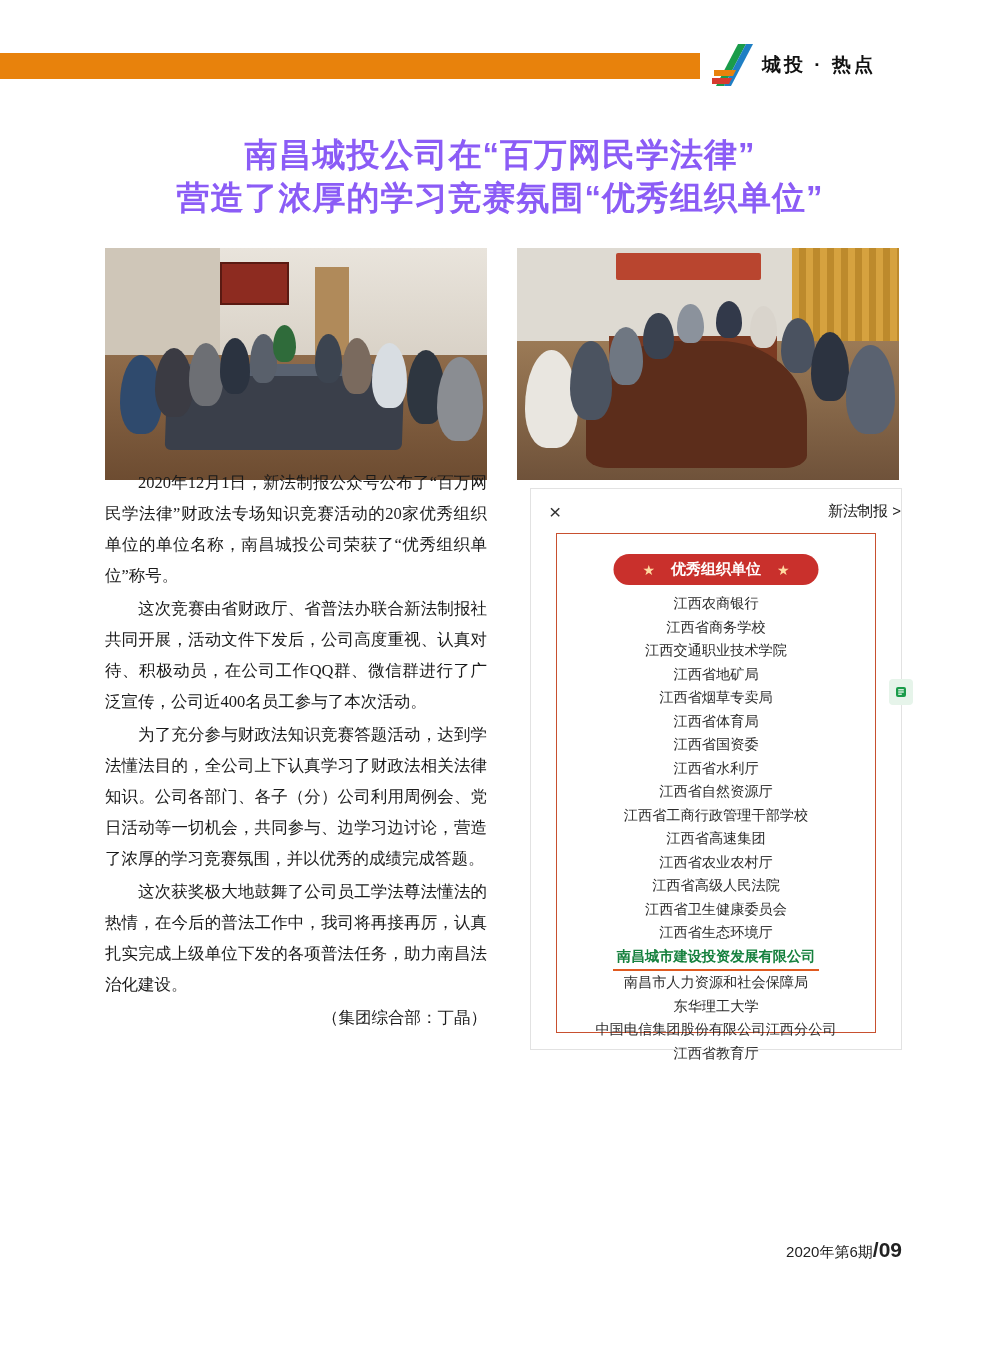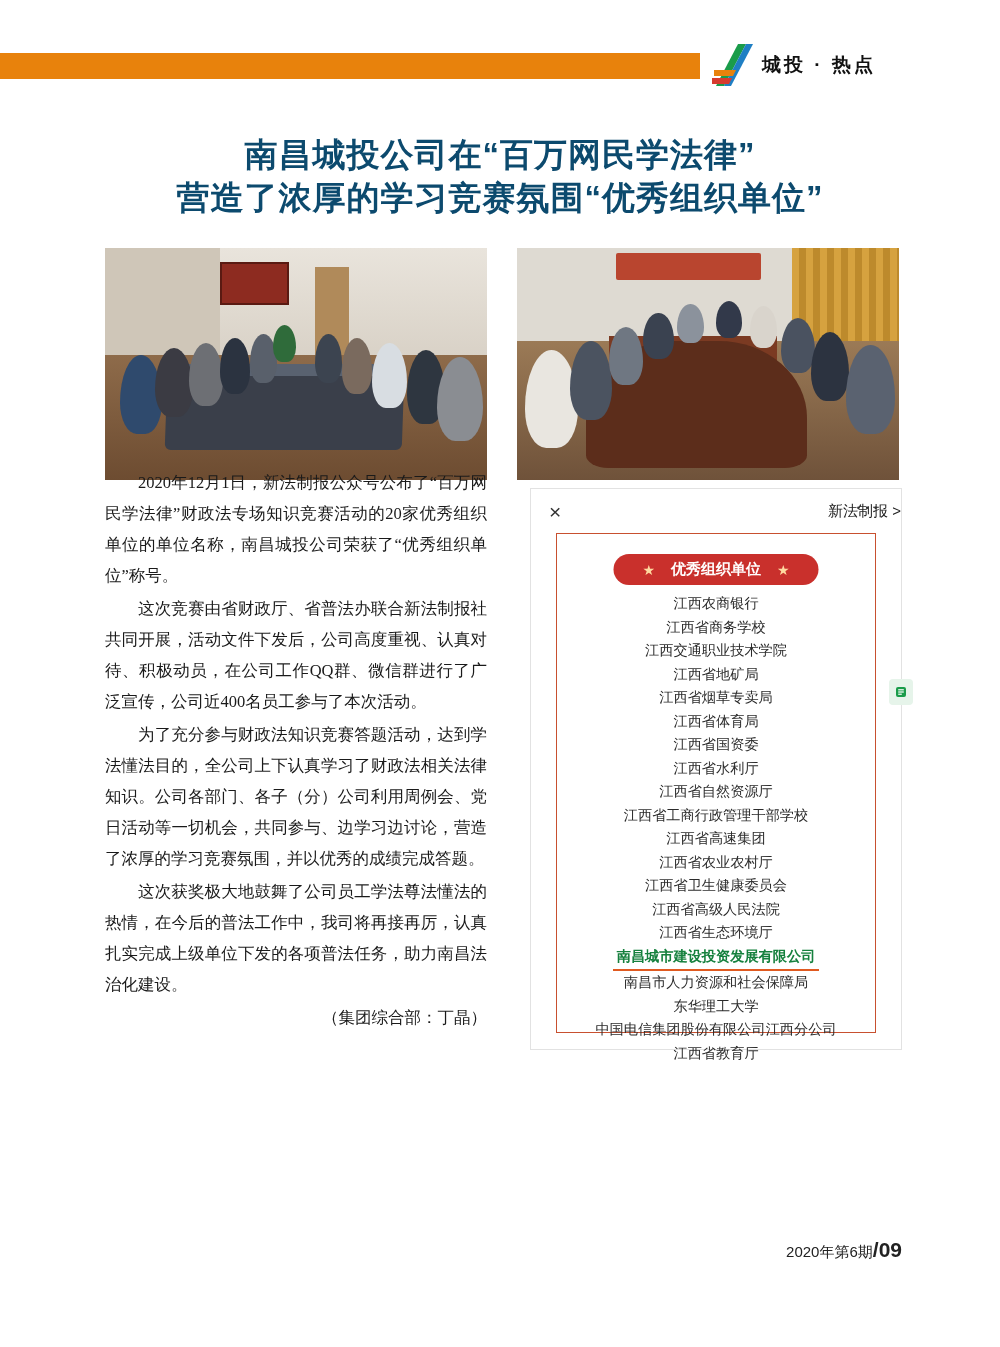--- a/index.html
+++ b/index.html
@@ -27,21 +27,21 @@
   }
   .header-title{
     position:absolute;top:52px;left:762px;
     font-family:"Liberation Sans","DejaVu Sans",sans-serif;
     font-weight:bold;font-size:19px;color:#111;letter-spacing:3px;
   }
   
   .title-block{
     position:absolute;top:133px;left:0;width:1000px;text-align:center;
     font-family:"Liberation Sans","DejaVu Sans",sans-serif;
-    font-weight:bold;color:#0c4a6e;
+    font-weight:bold;color:#8b5cf6;
   }
   .title-line{font-size:33px;line-height:43px;letter-spacing:1px;}
   
   .photo{
     position:absolute;overflow:hidden;
   }
   .photo1{top:248px;left:105px;width:382px;height:232px;}
   .photo2{top:248px;left:517px;width:382px;height:232px;}
   
   .p1-wall{position:absolute;left:0;top:0;width:100%;height:46%;background:linear-gradient(180deg,#e9e4dc,#d9d2c7);}
@@ -224,22 +224,22 @@
         <div class="cert-item">江西交通职业技术学院</div>
         <div class="cert-item">江西省地矿局</div>
         <div class="cert-item">江西省烟草专卖局</div>
         <div class="cert-item">江西省体育局</div>
         <div class="cert-item">江西省国资委</div>
         <div class="cert-item">江西省水利厅</div>
         <div class="cert-item">江西省自然资源厅</div>
         <div class="cert-item">江西省工商行政管理干部学校</div>
         <div class="cert-item">江西省高速集团</div>
         <div class="cert-item">江西省农业农村厅</div>
+        <div class="cert-item">江西省高级人民法院</div>
         <div class="cert-item">江西省卫生健康委员会</div>
-        <div class="cert-item">江西省高级人民法院</div>
         <div class="cert-item">江西省生态环境厅</div>
         <div class="highlight-wrap"><span class="cert-item highlight" style="border-bottom-color: rgb(224, 90, 32);">南昌城市建设投资发展有限公司</span></div>
         <div class="cert-item">南昌市人力资源和社会保障局</div>
         <div class="cert-item">东华理工大学</div>
         <div class="cert-item">中国电信集团股份有限公司江西分公司</div>
         <div class="cert-item">江西省教育厅</div>
       </div>
   </div>
 
   <div class="side-tab">

